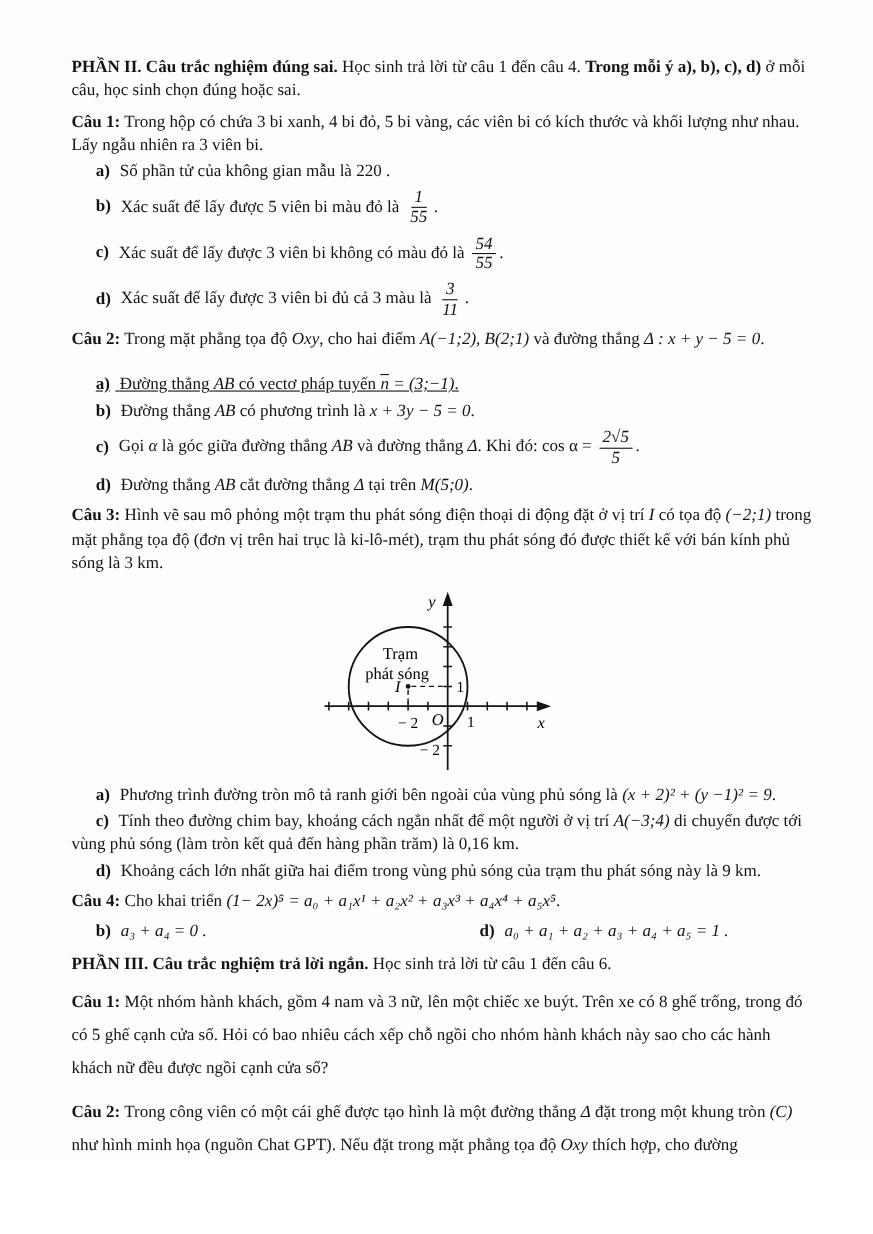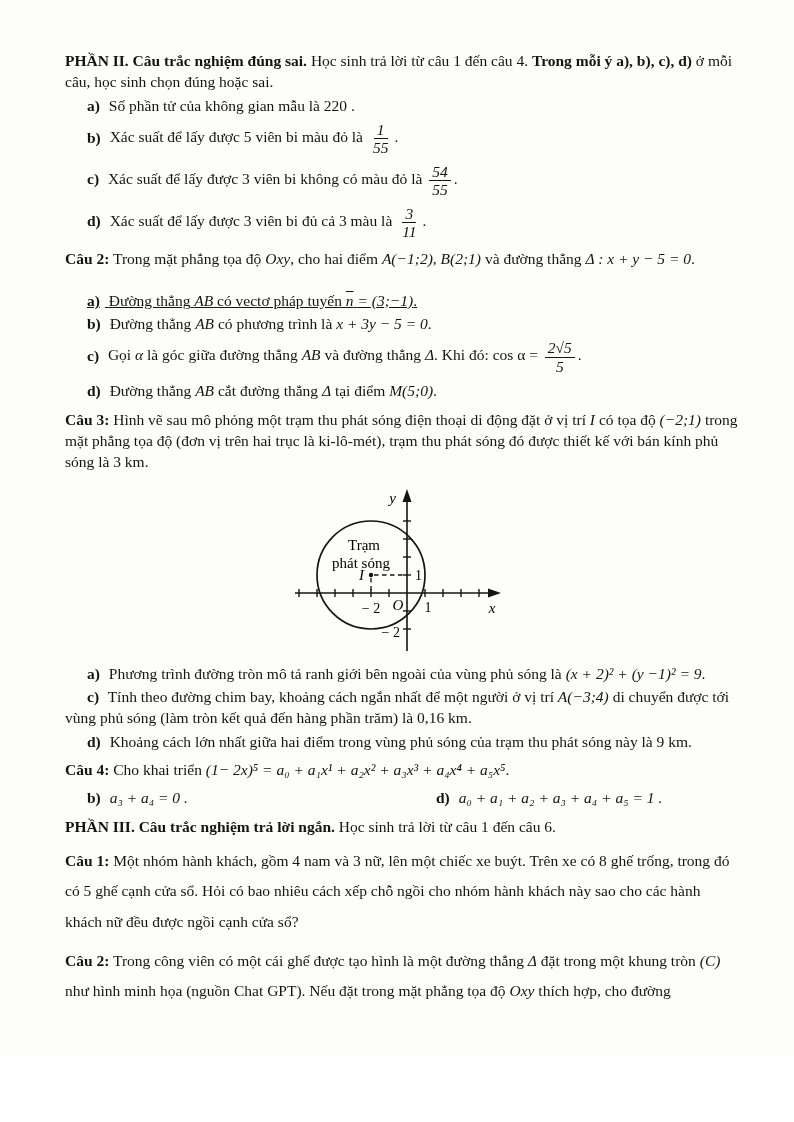--- a/index.html
+++ b/index.html
@@ -46,20 +46,24 @@
 
 <div class="page">
 
   <p>
     <b>PHẦN II. Câu trắc nghiệm đúng sai.</b>
     <span>Học sinh trả lời từ câu 1 đến câu 4.</span>
     <b>Trong mỗi ý a), b), c), d)</b>
     <span>ở mỗi câu, học sinh chọn đúng hoặc sai.</span>
   </p>
 
+  <p class="qstem">
+    <b class="qlabel">Câu 1:</b>
+    <span>Trong hộp có chứa 3 bi xanh, 4 bi đỏ, 5 bi vàng, các viên bi có kích thước và khối lượng như nhau. Lấy ngẫu nhiên ra 3 viên bi.</span>
+  </p>
   <p class="item">
     <b class="ilabel">a)</b>
     <span>Số phần tử của không gian mẫu là 220 .</span>
   </p>
   <p class="item fracline">
     <b class="ilabel">b)</b>
     <span>Xác suất để lấy được 5 viên bi màu đỏ là</span>
     <span class="frac">
         <span class="num">1</span>
         <span class="den">55</span>
@@ -118,21 +122,21 @@
         <span class="num">2√5</span>
         <span class="den">5</span>
       </span><span>.</span>
   </p>
   <p class="item">
     <b class="ilabel">d)</b>
     <span>Đường thẳng</span>
     <i class="m">AB</i>
     <span>cắt đường thẳng</span>
     <i class="m">Δ</i>
-    <span>tại điểm</span>
+    <span>tại trên</span>
     <i class="m">M(5;0)</i><span>.</span>
   </p>
 
   <p class="qstem">
     <b class="qlabel">Câu 3:</b>
     <span>Hình vẽ sau mô phỏng một trạm thu phát sóng điện thoại di động đặt ở vị trí</span>
     <i class="m">I</i>
     <span>có tọa độ</span>
     <i class="m">(−2;1)</i>
     <span>trong mặt phẳng tọa độ (đơn vị trên hai trục là ki-lô-mét), trạm thu phát sóng đó được thiết kế với bán kính phủ sóng là 3 km.</span>

